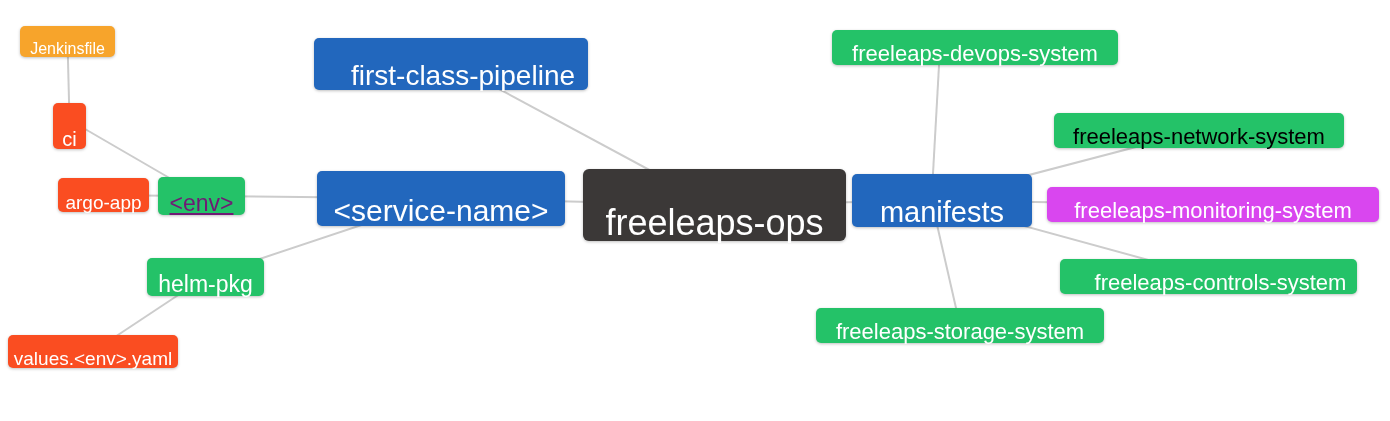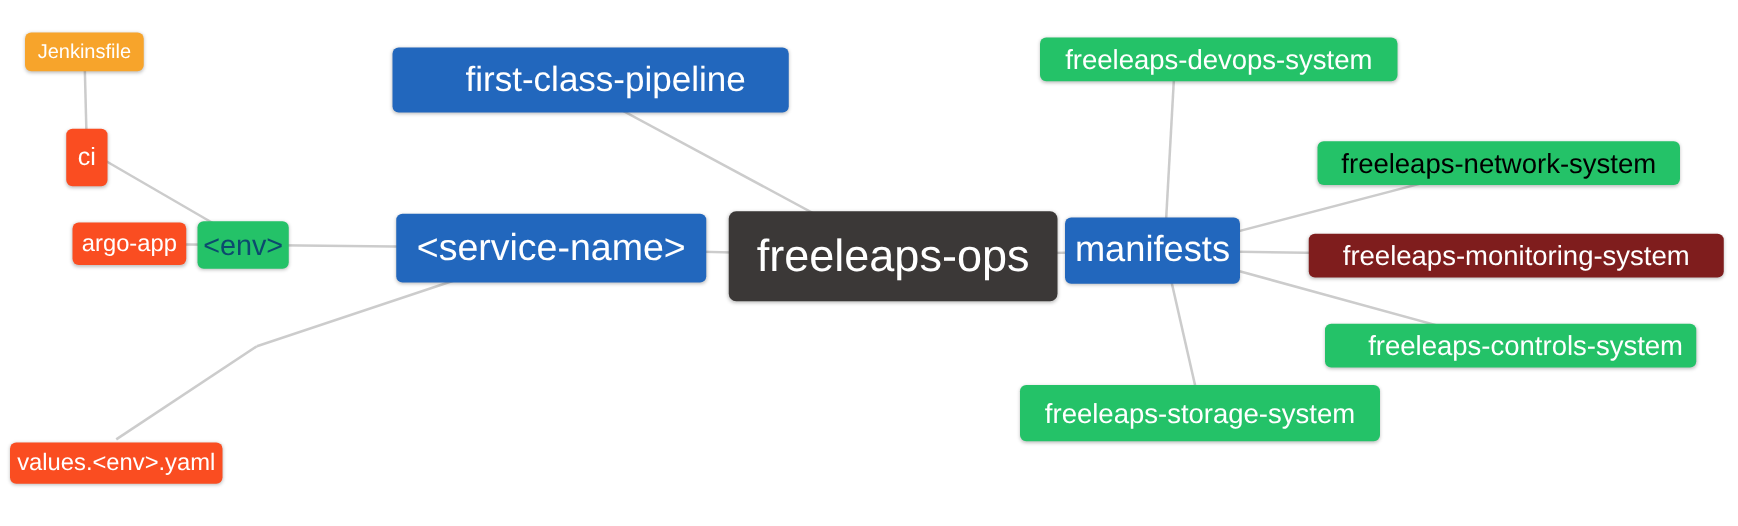--- a/index.html
+++ b/index.html
@@ -25,21 +25,21 @@
     position: absolute;
     left: 0;
     top: 0;
     width: 100%;
     height: 100%;
     z-index: 2;
   }
   .node {
     position: absolute;
     display: flex;
-    align-items: center;
+    align-items: flex-end;
     justify-content: center;
     box-sizing: border-box;
     border-radius: 5px;
     color: #ffffff;
     white-space: nowrap;
     box-shadow: 0 1px 3px rgba(0,0,0,0.25);
     cursor: pointer;
     user-select: none;
     line-height: 1;
   }
@@ -68,47 +68,50 @@
   <div id="nodes">
       <div class="node" style="left: 20px; top: 26px; width: 95px; height: 31px; font-size: 16px; background: rgb(247, 164, 43); color: rgb(255, 255, 255);">
         <span>Jenkinsfile</span>
       </div>
       <div class="node" style="left: 53px; top: 103px; width: 33px; height: 46px; font-size: 20px; background: rgb(250, 77, 33); color: rgb(255, 255, 255);">
         <span>ci</span>
       </div>
       <div class="node" style="left: 30px; top: 178px; width: 91px; height: 34px; font-size: 19px; background: rgb(250, 77, 33); color: rgb(255, 255, 255); margin-left: 28px;">
         <span>argo-app</span>
       </div>
-      <div class="node" style="left: 158px; top: 177px; width: 73px; height: 38px; font-size: 23px; background: rgb(36, 194, 104); color: #0c4a6e;">
+      <div class="node" style="left: 158px; top: 177px; width: 87px; height: 38px; font-size: 23px; background: rgb(36, 194, 104); color: #701a75; text-decoration: underline;">
         <span>&lt;env&gt;</span>
       </div>
-      <div class="node" style="left: 8px; top: 335px; width: 170px; height: 33px; font-size: 19px; background: rgb(250, 77, 33); color: rgb(255, 255, 255); margin-top: 19px;">
+      <div class="node" style="left: 147px; top: 258px; width: 117px; height: 38px; font-size: 23px; background: rgb(36, 194, 104); color: rgb(255, 255, 255);">
+        <span>helm-pkg</span>
+      </div>
+      <div class="node" style="left: 8px; top: 335px; width: 170px; height: 33px; font-size: 19px; background: rgb(250, 77, 33); color: rgb(255, 255, 255);">
         <span>values.&lt;env&gt;.yaml</span>
       </div>
-      <div class="node" style="left: 314px; top: 38px; width: 317px; height: 52px; font-size: 28px; background: rgb(34, 103, 189); color: rgb(255, 255, 255); padding-left: 24px;">
+      <div class="node" style="left: 314px; top: 38px; width: 274px; height: 52px; font-size: 28px; background: rgb(34, 103, 189); color: rgb(255, 255, 255); padding-left: 24px;">
         <span>first-class-pipeline</span>
       </div>
       <div class="node" style="left: 317px; top: 171px; width: 248px; height: 55px; font-size: 30px; background: rgb(34, 103, 189); color: rgb(255, 255, 255);">
         <span>&lt;service-name&gt;</span>
       </div>
       <div class="node root" style="left: 583px; top: 169px; width: 263px; height: 72px; font-size: 36px; background: rgb(59, 56, 55); color: rgb(255, 255, 255);">
         <span>freeleaps-ops</span>
       </div>
-      <div class="node" style="left: 852px; top: 174px; width: 140px; height: 53px; font-size: 29px; background: rgb(34, 103, 189); color: rgb(255, 255, 255);">
+      <div class="node" style="left: 852px; top: 174px; width: 180px; height: 53px; font-size: 29px; background: rgb(34, 103, 189); color: rgb(255, 255, 255);">
         <span>manifests</span>
       </div>
       <div class="node" style="left: 797px; top: 30px; width: 286px; height: 35px; font-size: 22px; background: rgb(36, 194, 104); color: rgb(255, 255, 255); margin-left: 35px;">
         <span>freeleaps-devops-system</span>
       </div>
       <div class="node" style="left: 1054px; top: 113px; width: 290px; height: 35px; font-size: 22px; background: rgb(36, 194, 104); color: #000000;">
         <span>freeleaps-network-system</span>
       </div>
-      <div class="node" style="left: 1047px; top: 187px; width: 332px; height: 35px; font-size: 22px; background: #7f1d1d; color: rgb(255, 255, 255);">
+      <div class="node" style="left: 1047px; top: 187px; width: 332px; height: 35px; font-size: 22px; background: #d946ef; color: rgb(255, 255, 255);">
         <span>freeleaps-monitoring-system</span>
       </div>
       <div class="node" style="left: 1060px; top: 259px; width: 297px; height: 35px; font-size: 22px; background: rgb(36, 194, 104); color: rgb(255, 255, 255); padding-left: 24px;">
         <span>freeleaps-controls-system</span>
       </div>
-      <div class="node" style="left: 816px; top: 308px; width: 288px; height: 45px; font-size: 22px; background: rgb(36, 194, 104); color: rgb(255, 255, 255);">
+      <div class="node" style="left: 816px; top: 308px; width: 288px; height: 35px; font-size: 22px; background: rgb(36, 194, 104); color: rgb(255, 255, 255);">
         <span>freeleaps-storage-system</span>
       </div>
     </div>
 </div>
 
 </body></html>

